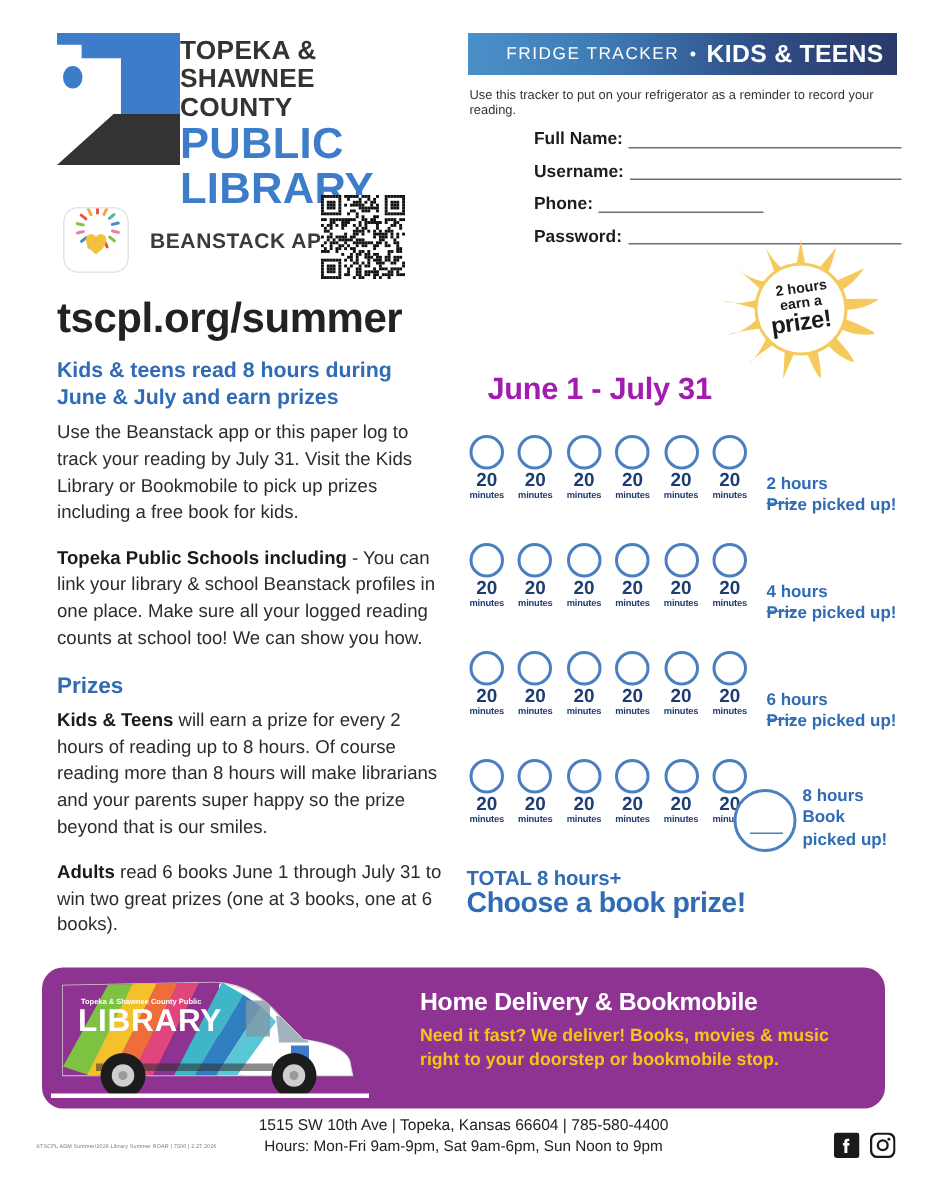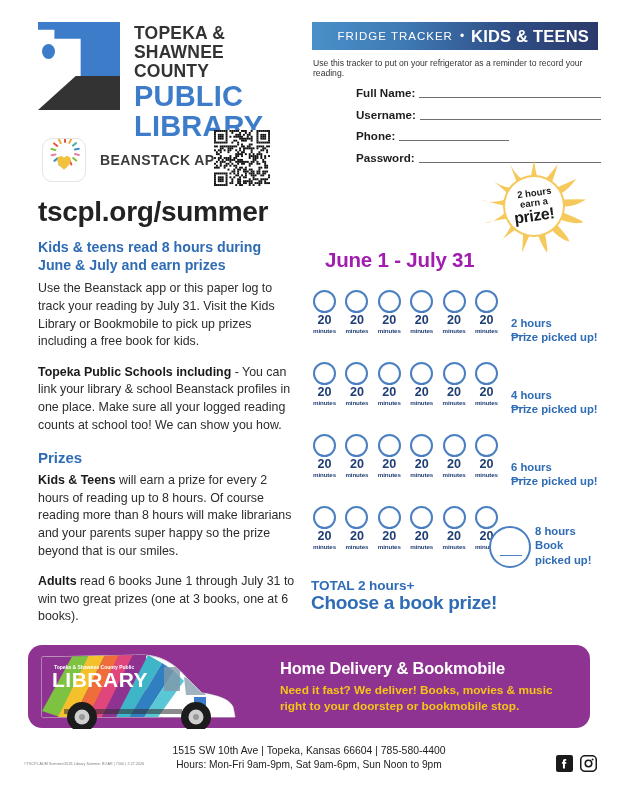--- a/index.html
+++ b/index.html
@@ -5,21 +5,21 @@
   * { box-sizing: border-box; margin: 0; padding: 0; }
   html, body {
     width: 618px; height: 800px;
     background: #ffffff;
     font-family: "Liberation Sans", sans-serif;
     overflow: hidden;
   }
   .page { position: relative; width: 618px; height: 800px; background: #fff; }
 
   
-  .logo-block { position: absolute; left: 38px; top: 22px; display: flex; align-items: flex-start; gap: 14px; }
+  .logo-block { position: absolute; left: 38px; top: 22px; display: flex; align-items: flex-start; }
   .logo-mark { position: relative; width: 82px; height: 88px; }
   .lm-blue {
     position: absolute; left: 0; top: 0; width: 82px; height: 56px;
     background: #3d7cc9;
     clip-path: polygon(0 0, 100% 0, 100% 100%, 52% 100%, 52% 30%, 20% 30%, 20% 14%, 0 14%);
   }
   .lm-dot { position: absolute; left: 4px; top: 22px; width: 13px; height: 15px; background: #3d7cc9; border-radius: 50%; }
   .lm-black {
     position: absolute; left: 0; bottom: 0; width: 82px; height: 34px;
     background: #333333;
@@ -63,21 +63,21 @@
     background: linear-gradient(to right, #4a90c8 0%, #3f7ab5 32%, #2f4f86 68%, #2b3a6b 100%);
     display: flex; align-items: center; justify-content: flex-end; padding-right: 9px;
   }
   .th-small { color: #fff; font-size: 11.5px; letter-spacing: 1px; font-weight: normal; }
   .th-dot { color: #fff; font-size: 12px; margin: 0 7px; }
   .th-big { color: #fff; font-size: 16.5px; font-weight: bold; letter-spacing: .2px; }
   .tracker-sub { position: absolute; left: 313px; top: 58px; width: 292px; font-size: 8.6px; color: #333; }
 
   
   .form-fields { position: absolute; left: 313px; top: 86px; width: 288px; }
-  .ff-row { display: flex; align-items: flex-start; margin-bottom: 8.5px; padding-left: 43px; }
+  .ff-row { display: flex; align-items: center; margin-bottom: 8.5px; padding-left: 43px; }
   .ff-label { font-size: 11.6px; font-weight: bold; color: #1d1d1d; white-space: nowrap; }
   .ff-line { border-bottom: 1px solid #6f6f6f; height: 12px; margin-left: 4px; }
   .ff-line.full { flex: 1; }
   .ff-line.short { width: 110px; }
 
   
   .sun-wrap { position: absolute; left: 476px; top: 152px; width: 116px; height: 108px; }
   .sun-rays { position: absolute; inset: 0; }
   .sun-disc {
     position: absolute; left: 50%; top: 50%; transform: translate(-50%,-50%);
@@ -111,21 +111,21 @@
   .big-circle {
     position: absolute; left: 178px; top: 20px;
     width: 42px; height: 42px; border-radius: 50%; border: 2px solid #4a7fc1; background: #fff;
   }
   .big-circle .inner-line { position: absolute; left: 9px; bottom: 10px; width: 22px; border-bottom: 1.6px solid #4a7fc1; }
   .total-line { position: absolute; left: 311px; top: 578px; font-size: 13.6px; font-weight: bold; color: #2f6cb5; letter-spacing: -.1px; }
   .choose-line { position: absolute; left: 311px; top: 592px; font-size: 19px; font-weight: bold; color: #2f6cb5; letter-spacing: -.3px; }
 
   
   .banner {
-    position: absolute; left: 28px; top: 645px; width: 562px; height: 83px;
+    position: absolute; left: 28px; top: 645px; width: 562px; height: 94px;
     background: #8e3391; border-radius: 14px;
   }
   .banner-text { position: absolute; left: 252px; top: 14px; width: 300px; }
   .bt-title { font-size: 16.5px; font-weight: bold; color: #ffffff; letter-spacing: -.2px; }
   .bt-sub { font-size: 11.8px; font-weight: bold; color: #f5c518; line-height: 1.35; margin-top: 5px; }
 
   
   .van { position: absolute; left: 34px; top: 637px; width: 212px; height: 100px; }
 
   
@@ -800,21 +800,21 @@
           <div class="inner-line"></div>
         </div>
         <div class="row-label last">
           <div>8 hours</div>
           <div>Book</div>
           <div>picked up!</div>
         </div>
       </div>
     </div>
 
-  <div class="total-line">TOTAL 2 hours+</div>
+  <div class="total-line">TOTAL 8 hours+</div>
   <div class="choose-line">Choose a book prize!</div>
 
   <div class="banner">
     <div class="banner-text">
       <div class="bt-title">Home Delivery &amp; Bookmobile</div>
       <div class="bt-sub">
         <div>Need it fast? We deliver! Books, movies &amp; music</div>
         <div>right to your doorstep or bookmobile stop.</div>
       </div>
     </div>

